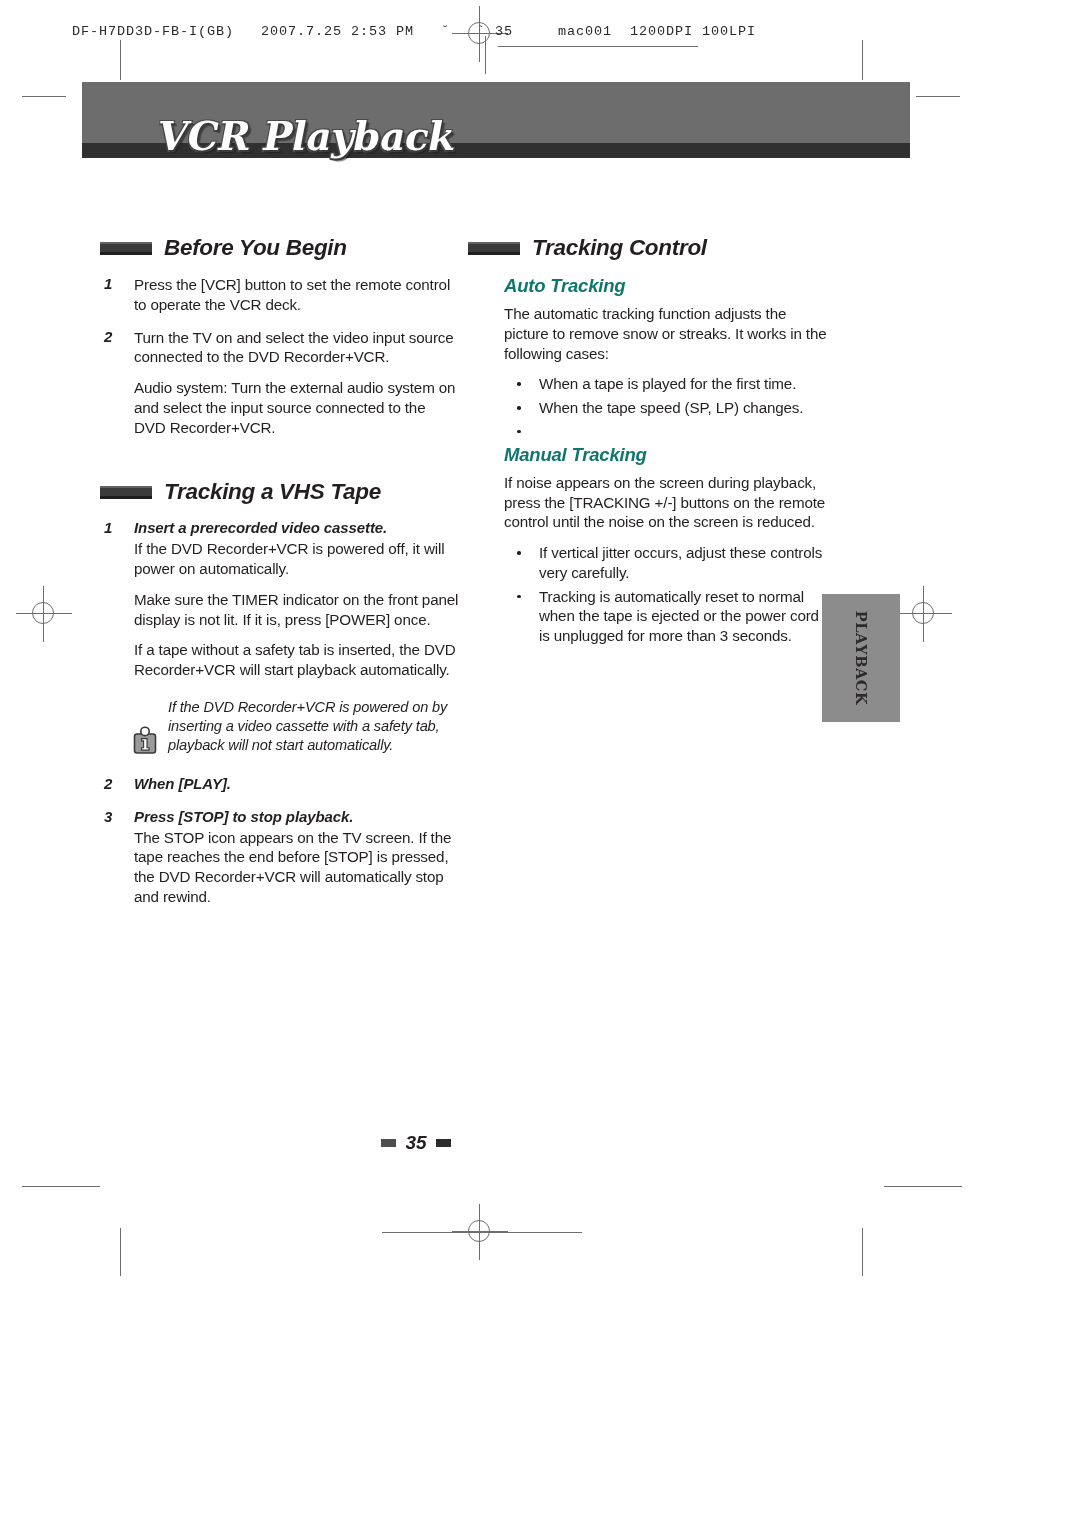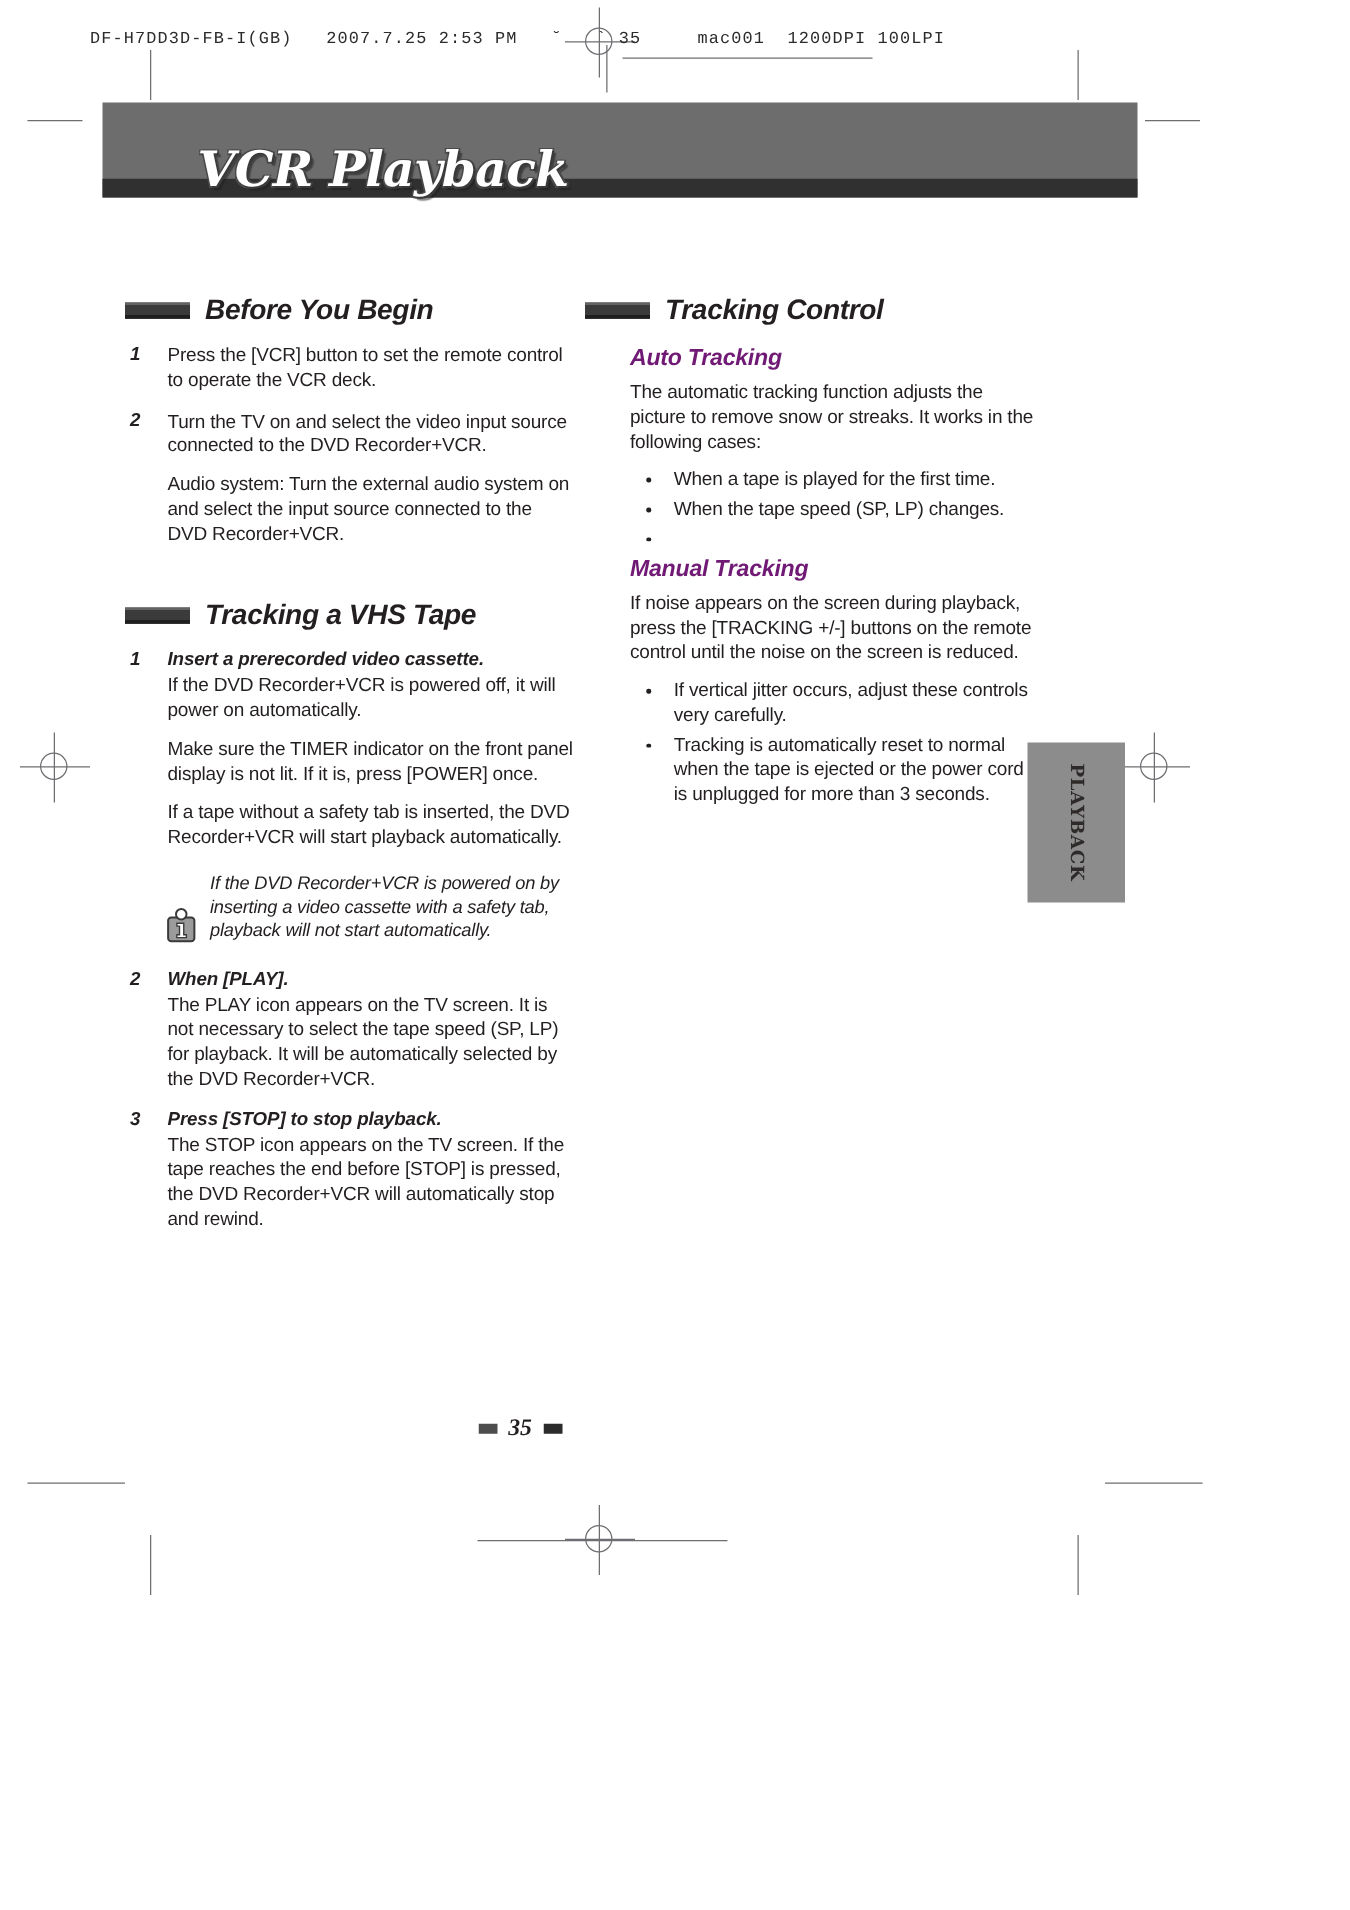--- a/index.html
+++ b/index.html
@@ -131,21 +131,21 @@
     font-style: italic;
     letter-spacing: -0.3px;
     color: #231f20;
     white-space: nowrap;
   }
   .sub-head {
     font-size: 18.5px;
     font-weight: bold;
     font-style: italic;
     letter-spacing: -0.2px;
-    color: #701a75;
+    color: #0f766e;
     margin: 0 0 7px 0;
   }
   .sub-head.spaced { margin-top: 26px; }
 
   
   .step {
     display: flex;
     margin-bottom: 13px;
   }
   .step-num {
@@ -243,21 +243,20 @@
 
   
   .footer {
     position: absolute;
     left: 0;
     top: 1132px;
     width: 940px;
     text-align: center;
     padding-right: 108px;
     box-sizing: border-box;
-    font-family: Liberation Serif, serif;
   }
   .folio {
     display: inline-flex;
     align-items: center;
     gap: 9px;
   }
   .folio .sq {
     width: 15px;
     height: 8px;
     background: #4d4d4d;
@@ -359,21 +358,20 @@
           <path d="M11.6 12.6 h3.4 v9.2 h2.1 v2.3 h-7.6 v-2.3 h2.1 v-6.9 h-2.1 v-2.3 z" fill="#ffffff" stroke="#3a3a3a" stroke-width="1.1"></path>
         </svg>
       </div>
       <div class="note-text">If the DVD Recorder+VCR is powered on by inserting a video cassette with a safety tab, playback will not start automatically.</div>
     </div>
 
     <div class="step">
       <div class="step-num">2</div>
       <div class="step-body">
         <div class="step-title">When [PLAY].</div>
-        <p class="para">The PLAY icon appears on the TV screen. It is not necessary to select the tape speed (SP, LP) for playback. It will be automatically selected by the DVD Recorder+VCR.</p>
       </div>
     </div>
 
     <div class="step">
       <div class="step-num">3</div>
       <div class="step-body">
         <div class="step-title">Press [STOP] to stop playback.</div>
         <p class="para">The STOP icon appears on the TV screen. If the tape reaches the end before [STOP] is pressed, the DVD Recorder+VCR will automatically stop and rewind.</p>
       </div>
     </div>

